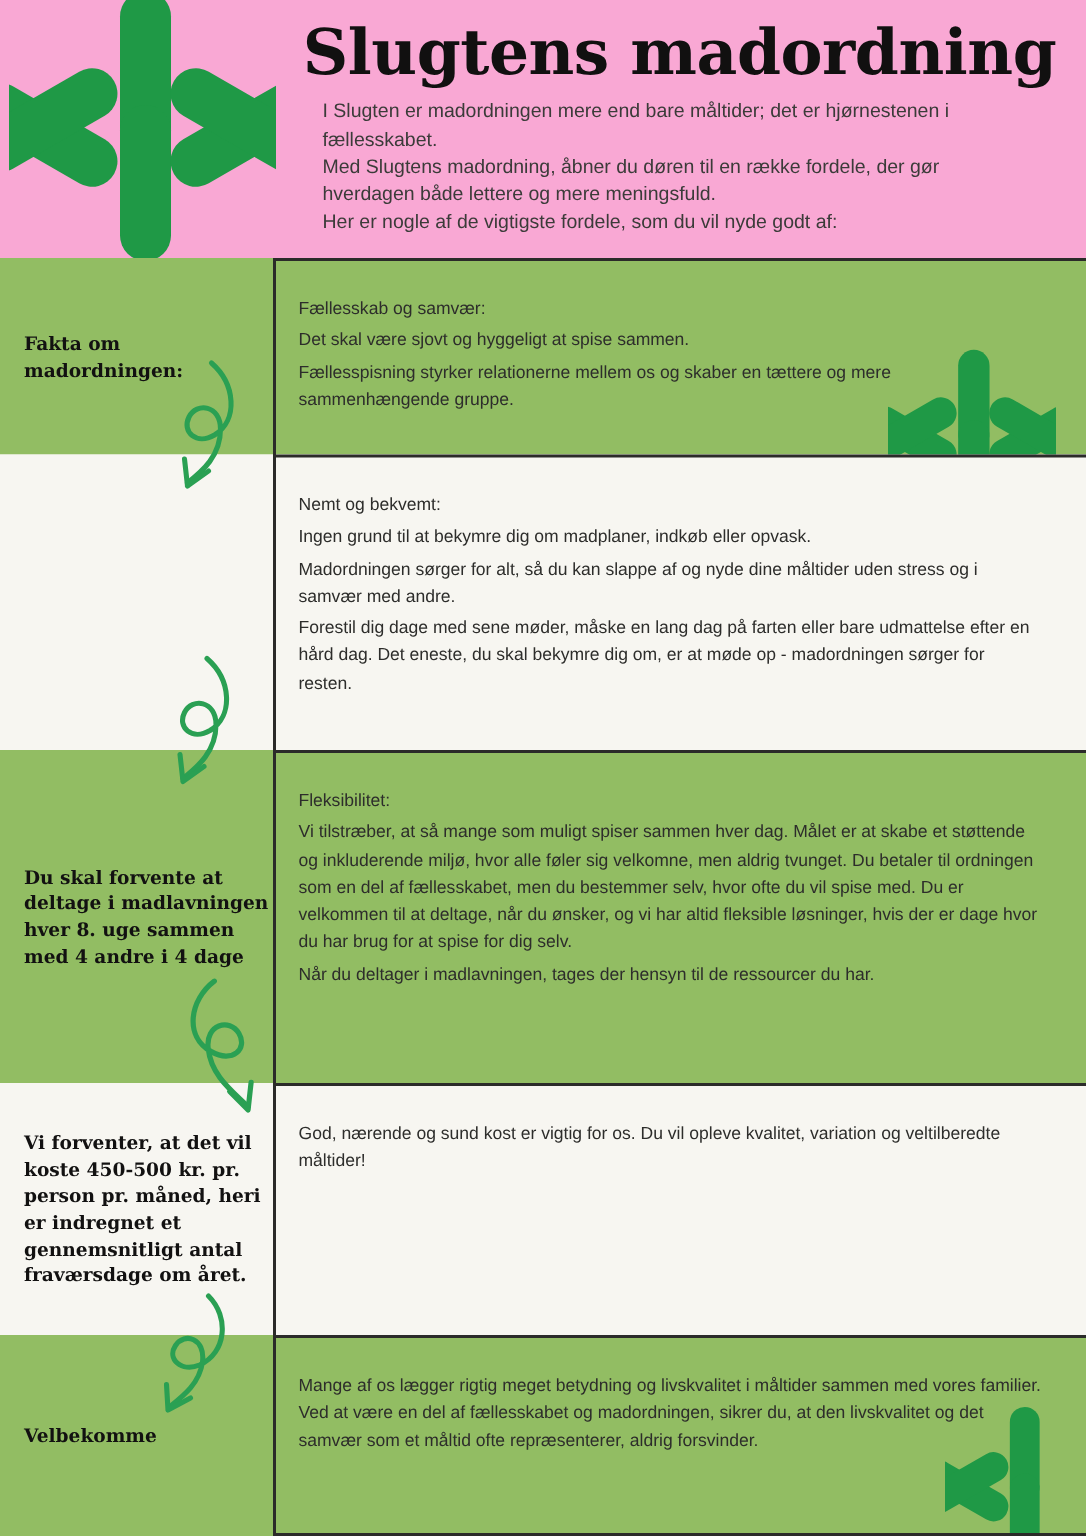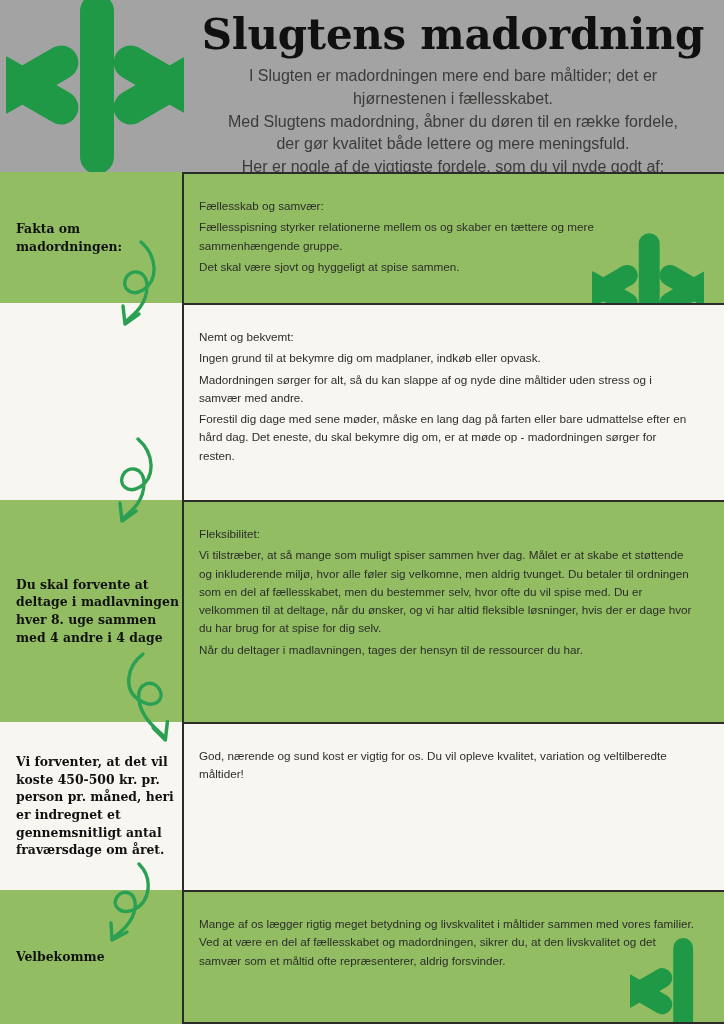--- a/index.html
+++ b/index.html
@@ -6,37 +6,36 @@
   html,body { width:724px; height:1024px; }
   body {
     background:#f7f6f1;
     font-family:"Liberation Sans", sans-serif;
     position:relative;
     overflow:hidden;
   }
   .page { position:relative; width:724px; height:1024px; background:#f7f6f1; }
 
   
-  .header { position:absolute; left:0; top:0; width:724px; height:172px; background:#a3a3a3; }
+  .header { position:absolute; left:0; top:0; width:724px; height:172px; background:#f9a8d4; }
   .header-inner { position:absolute; left:182px; top:0; width:542px; height:172px;
                   display:flex; flex-direction:column; align-items:center; padding-top:13px; }
   .doc-title {
     font-family:"DejaVu Serif", serif;
     font-weight:700;
     font-size:42px;
     color:#111010;
     letter-spacing:-0.3px;
     line-height:1.05;
     text-align:center;
   }
   .doc-sub {
-    font-size:16px;
+    font-size:13px;
     color:#3b3b39;
     line-height:1.42;
-    text-align:center;
     width:476px;
     margin-top:8px;
   }
   .doc-sub p { margin:0; }
 
   
   .flower { position:absolute; pointer-events:none; }
   .flower svg { display:block; }
 
   
@@ -79,21 +78,21 @@
 </head>
 <body>
 
 <div class="page">
 
   <div class="header">
     <div class="header-inner">
       <div class="doc-title">Slugtens madordning</div>
       <div class="doc-sub">
         <p>I Slugten er madordningen mere end bare måltider; det er hjørnestenen i fællesskabet.</p>
-        <p>Med Slugtens madordning, åbner du døren til en række fordele, der gør kvalitet både lettere og mere meningsfuld.</p>
+        <p>Med Slugtens madordning, åbner du døren til en række fordele, der gør hverdagen både lettere og mere meningsfuld.</p>
         <p>Her er nogle af de vigtigste fordele, som du vil nyde godt af:</p>
       </div>
     </div>
   </div>
 
   <div class="flower" style="left:6px; top:-8px;">
     <svg width="178" height="182" viewBox="0 0 178 182">
       <g fill="#1f9946">
         <rect x="74" y="2" width="34" height="108" rx="17"></rect>
         <rect x="74" y="78" width="34" height="104" rx="17"></rect>
@@ -105,22 +104,22 @@
     </svg>
   </div>
 
   <div class="row green" style="top:172px; height:131px;">
     <div class="side">
       <div class="side-label">Fakta om madordningen:</div>
     </div>
     <div class="panel">
       <div class="panel-body">
         <p>Fællesskab og samvær:</p>
+        <p>Det skal være sjovt og hyggeligt at spise sammen.</p>
         <p>Fællesspisning styrker relationerne mellem os og skaber en tættere og mere sammenhængende gruppe.</p>
-        <p>Det skal være sjovt og hyggeligt at spise sammen.</p>
       </div>
     </div>
   </div>
 
   <div class="flower" style="left:592px; top:232px;">
     <svg width="112" height="112" viewBox="0 0 178 182">
       <g fill="#1f9946">
         <rect x="74" y="2" width="34" height="108" rx="17"></rect>
         <rect x="74" y="78" width="34" height="104" rx="17"></rect>
         <rect x="8" y="46" width="34" height="104" rx="17" transform="rotate(-60 25 98)"></rect>

